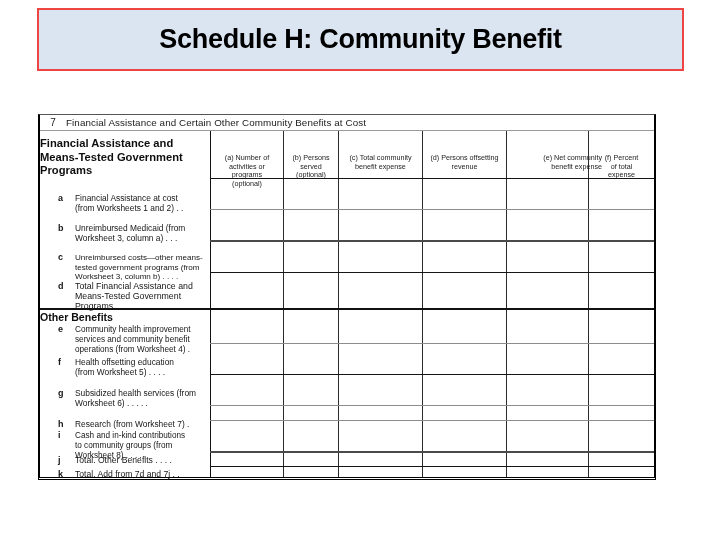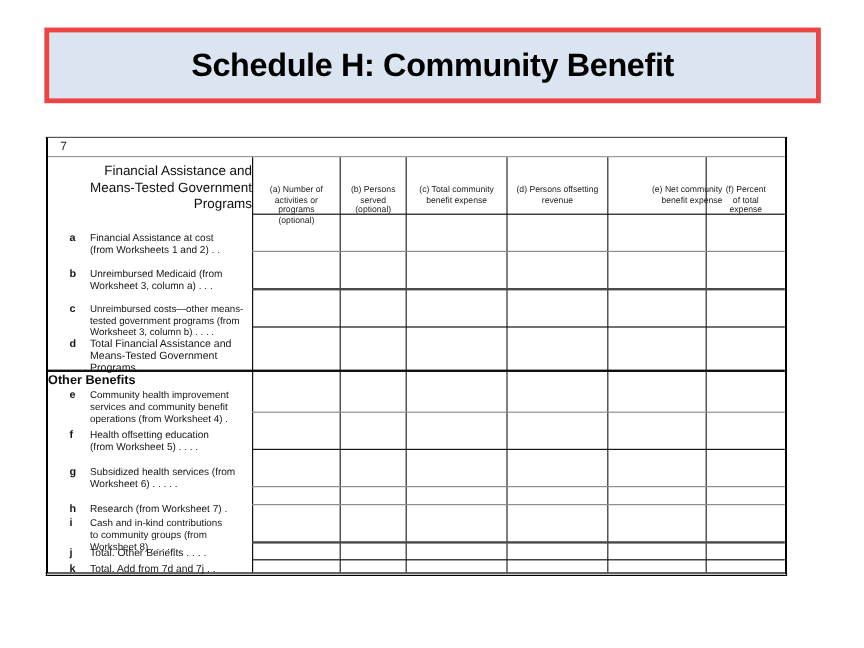--- a/index.html
+++ b/index.html
@@ -13,25 +13,25 @@
     position: relative;
     overflow: hidden;
     font-family: "Liberation Sans", sans-serif;
     -webkit-font-smoothing: antialiased;
   }
 
   
   #title-banner {
     position: absolute;
     left: 37px;
-    top: 23px;
+    top: 8px;
     width: 647px;
     height: 63px;
     background: #dbe5f1;
-    border: 4px solid #ef4444;
+    border: 2px solid #ef4444;
     box-sizing: border-box;
     display: flex;
     align-items: center;
     justify-content: center;
   }
   #title-text {
     font-family: "Liberation Sans", sans-serif;
     font-weight: bold;
     font-size: 27px;
     letter-spacing: -0.3px;
@@ -119,22 +119,22 @@
   }
 
   #stub-head {
     position: absolute;
     left: 0;
     top: 0;
     width: 170px;
     height: 62px;
     box-sizing: border-box;
     padding-top: 6px;
-    text-align: right;
-    font-weight: normal;
+    text-align: left;
+    font-weight: bold;
     font-size: 11.2px;
     line-height: 13.6px;
     color: #0e0e0e;
   }
 
   
   .stub {
     position: absolute;
     left: 0;
     width: 170px;
@@ -173,20 +173,21 @@
 <body>
 
 <div id="title-banner">
   <div id="title-text">Schedule H: Community Benefit</div>
 </div>
 
 <div id="form-sheet">
 
   <div id="line7-row">
     <span id="line7-number">7</span>
+    <span id="line7-title">Financial Assistance and Certain Other Community Benefits at Cost</span>
   </div>
 
   <div id="grid">
 
     <div class="vline heavy" style="left:170px;"></div>
     <div class="vline" style="left:243px;"></div>
     <div class="vline" style="left:298px;"></div>
     <div class="vline" style="left:382px;"></div>
     <div class="vline" style="left:466px;"></div>
     <div class="vline" style="left:548px;"></div>

